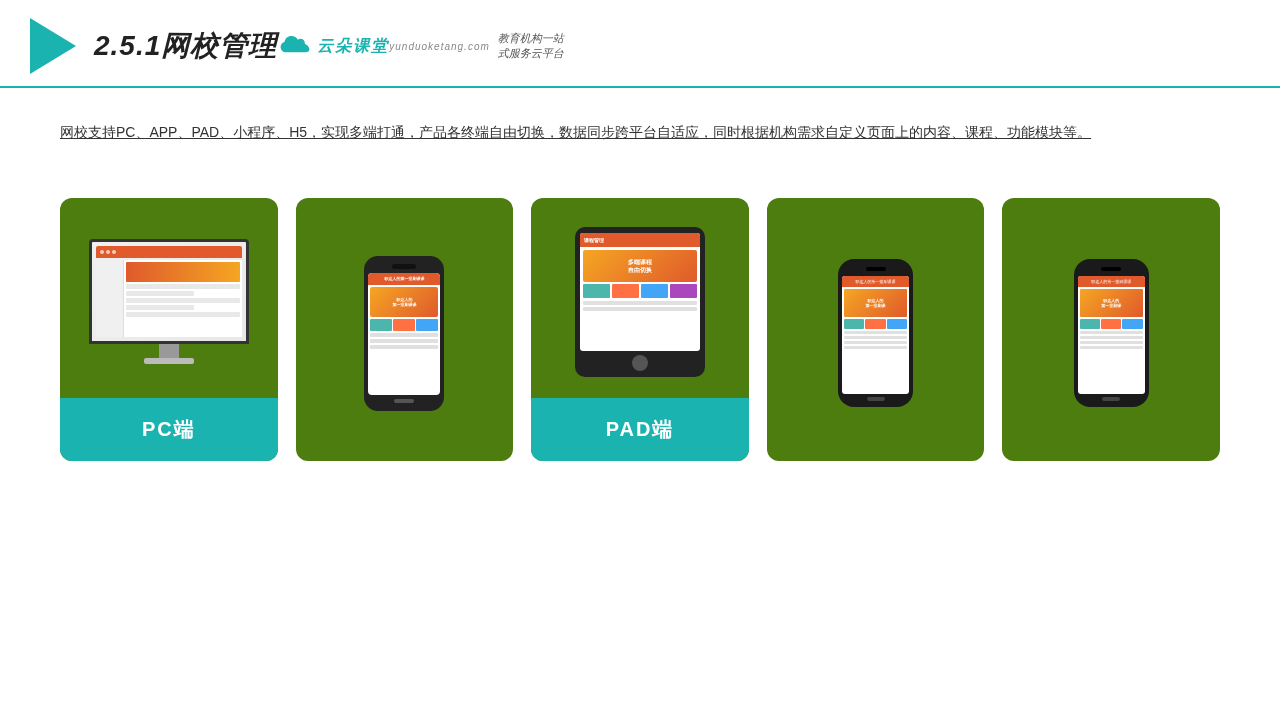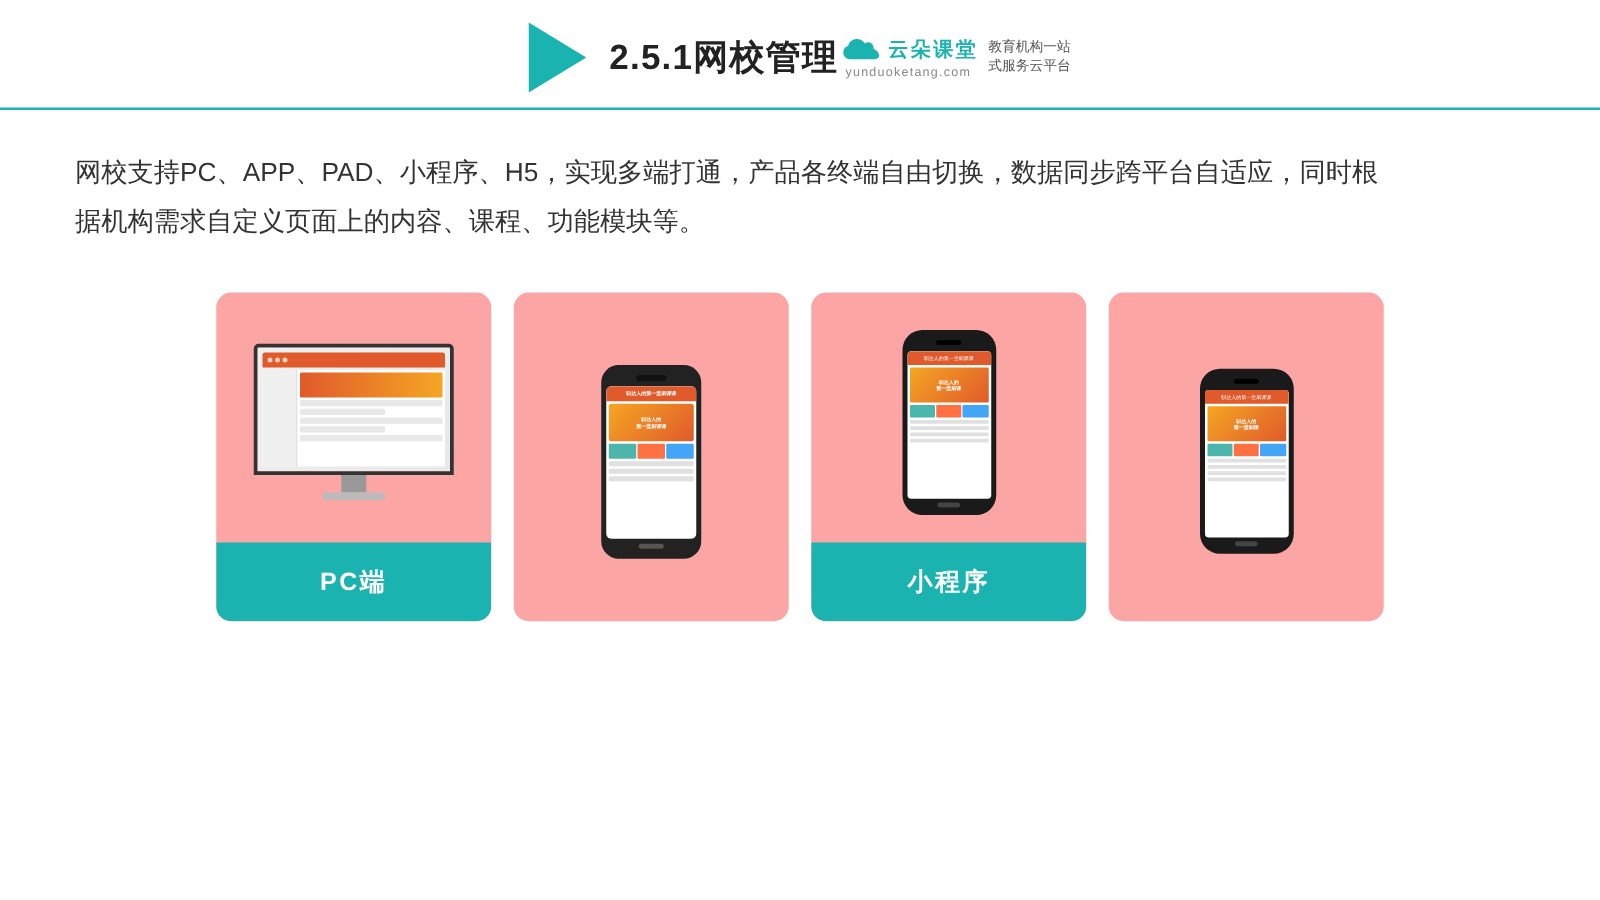--- a/index.html
+++ b/index.html
@@ -9,23 +9,24 @@
       background: #fff;
       font-family: 'Microsoft YaHei', 'PingFang SC', sans-serif;
       overflow: hidden;
       position: relative;
     }
 
     
     .header {
       display: flex;
       align-items: center;
-      justify-content: center;
+      justify-content: flex-start;
       padding: 18px 30px 12px 30px;
       border-bottom: 2px solid #1ab3b0;
+      font-style: italic;
     }
     .header-left {
       display: flex;
       align-items: center;
       gap: 18px;
     }
     .logo-triangle {
       width: 0;
       height: 0;
       border-top: 28px solid transparent;
@@ -39,21 +40,21 @@
       color: #222;
       letter-spacing: 1px;
     }
     .header-right {
       display: flex;
       align-items: center;
       gap: 8px;
     }
     .brand-logo {
       display: flex;
-      flex-direction: column;
+      flex-direction: row;
       align-items: center;
     }
     .brand-cloud {
       display: flex;
       align-items: center;
       gap: 4px;
     }
     .cloud-icon {
       width: 36px;
       height: 24px;
@@ -74,38 +75,39 @@
       color: #555;
       text-align: right;
       line-height: 1.4;
     }
 
     
     .content {
       padding: 32px 60px 20px 60px;
     }
     .description {
-      font-size: 21px;
+      font-size: 14px;
       color: #333;
       line-height: 1.85;
       max-width: 1060px;
-      margin-bottom: 36px;
+      margin-bottom: 52px;
+      text-decoration: underline;
     }
 
     
     .cards-container {
       display: flex;
       gap: 18px;
       justify-content: center;
       align-items: stretch;
       margin-top: 10px;
     }
 
     .card {
-      background: #fca5a5;
+      background: #4d7c0f;
       border-radius: 12px;
       display: flex;
       flex-direction: column;
       align-items: center;
       overflow: hidden;
       flex: 1;
       max-width: 220px;
     }
 
     .card-image-area {
@@ -513,20 +515,48 @@
                 <div class="phone-row"></div>
                 <div class="phone-row"></div>
               </div>
             </div>
             <div class="phone-home"></div>
           </div>
         </div>
       </div>
     </div>
 
+    <div class="card">
+      <div class="card-image-area">
+        <div class="tablet-container">
+          <div class="tablet-body">
+            <div class="tablet-screen">
+              <div class="tablet-screen-topbar">
+                <div class="tablet-topbar-text">课程管理</div>
+              </div>
+              <div class="tablet-screen-content">
+                <div class="tablet-banner">
+                  <div class="tablet-banner-text">多端课程<br>自由切换</div>
+                </div>
+                <div class="tablet-grid">
+                  <div class="tablet-grid-item"></div>
+                  <div class="tablet-grid-item"></div>
+                  <div class="tablet-grid-item"></div>
+                  <div class="tablet-grid-item"></div>
+                </div>
+                <div class="tablet-row"></div>
+                <div class="tablet-row"></div>
+              </div>
+            </div>
+            <div class="tablet-home-btn"></div>
+          </div>
+        </div>
+      </div>
+      <div class="card-label">PAD端</div>
+    </div>
 
     <div class="card">
       <div class="card-image-area">
         <div class="phone-container">
           <div class="mini-phone-body">
             <div class="mini-notch"></div>
             <div class="mini-screen">
               <div class="mini-topbar">
                 <div class="mini-topbar-text">职达人的第一堂刷课课</div>
               </div>
@@ -542,21 +572,20 @@
                 <div class="mini-row"></div>
                 <div class="mini-row"></div>
                 <div class="mini-row"></div>
                 <div class="mini-row"></div>
               </div>
             </div>
             <div class="mini-home"></div>
           </div>
         </div>
       </div>
-      <div class="card-label">小程序</div>
     </div>
 
     <div class="card">
       <div class="card-image-area">
         <div class="phone-container">
           <div class="mini-phone-body">
             <div class="mini-notch"></div>
             <div class="mini-screen">
               <div class="mini-topbar">
                 <div class="mini-topbar-text">职达人的第一堂刷课课</div>

